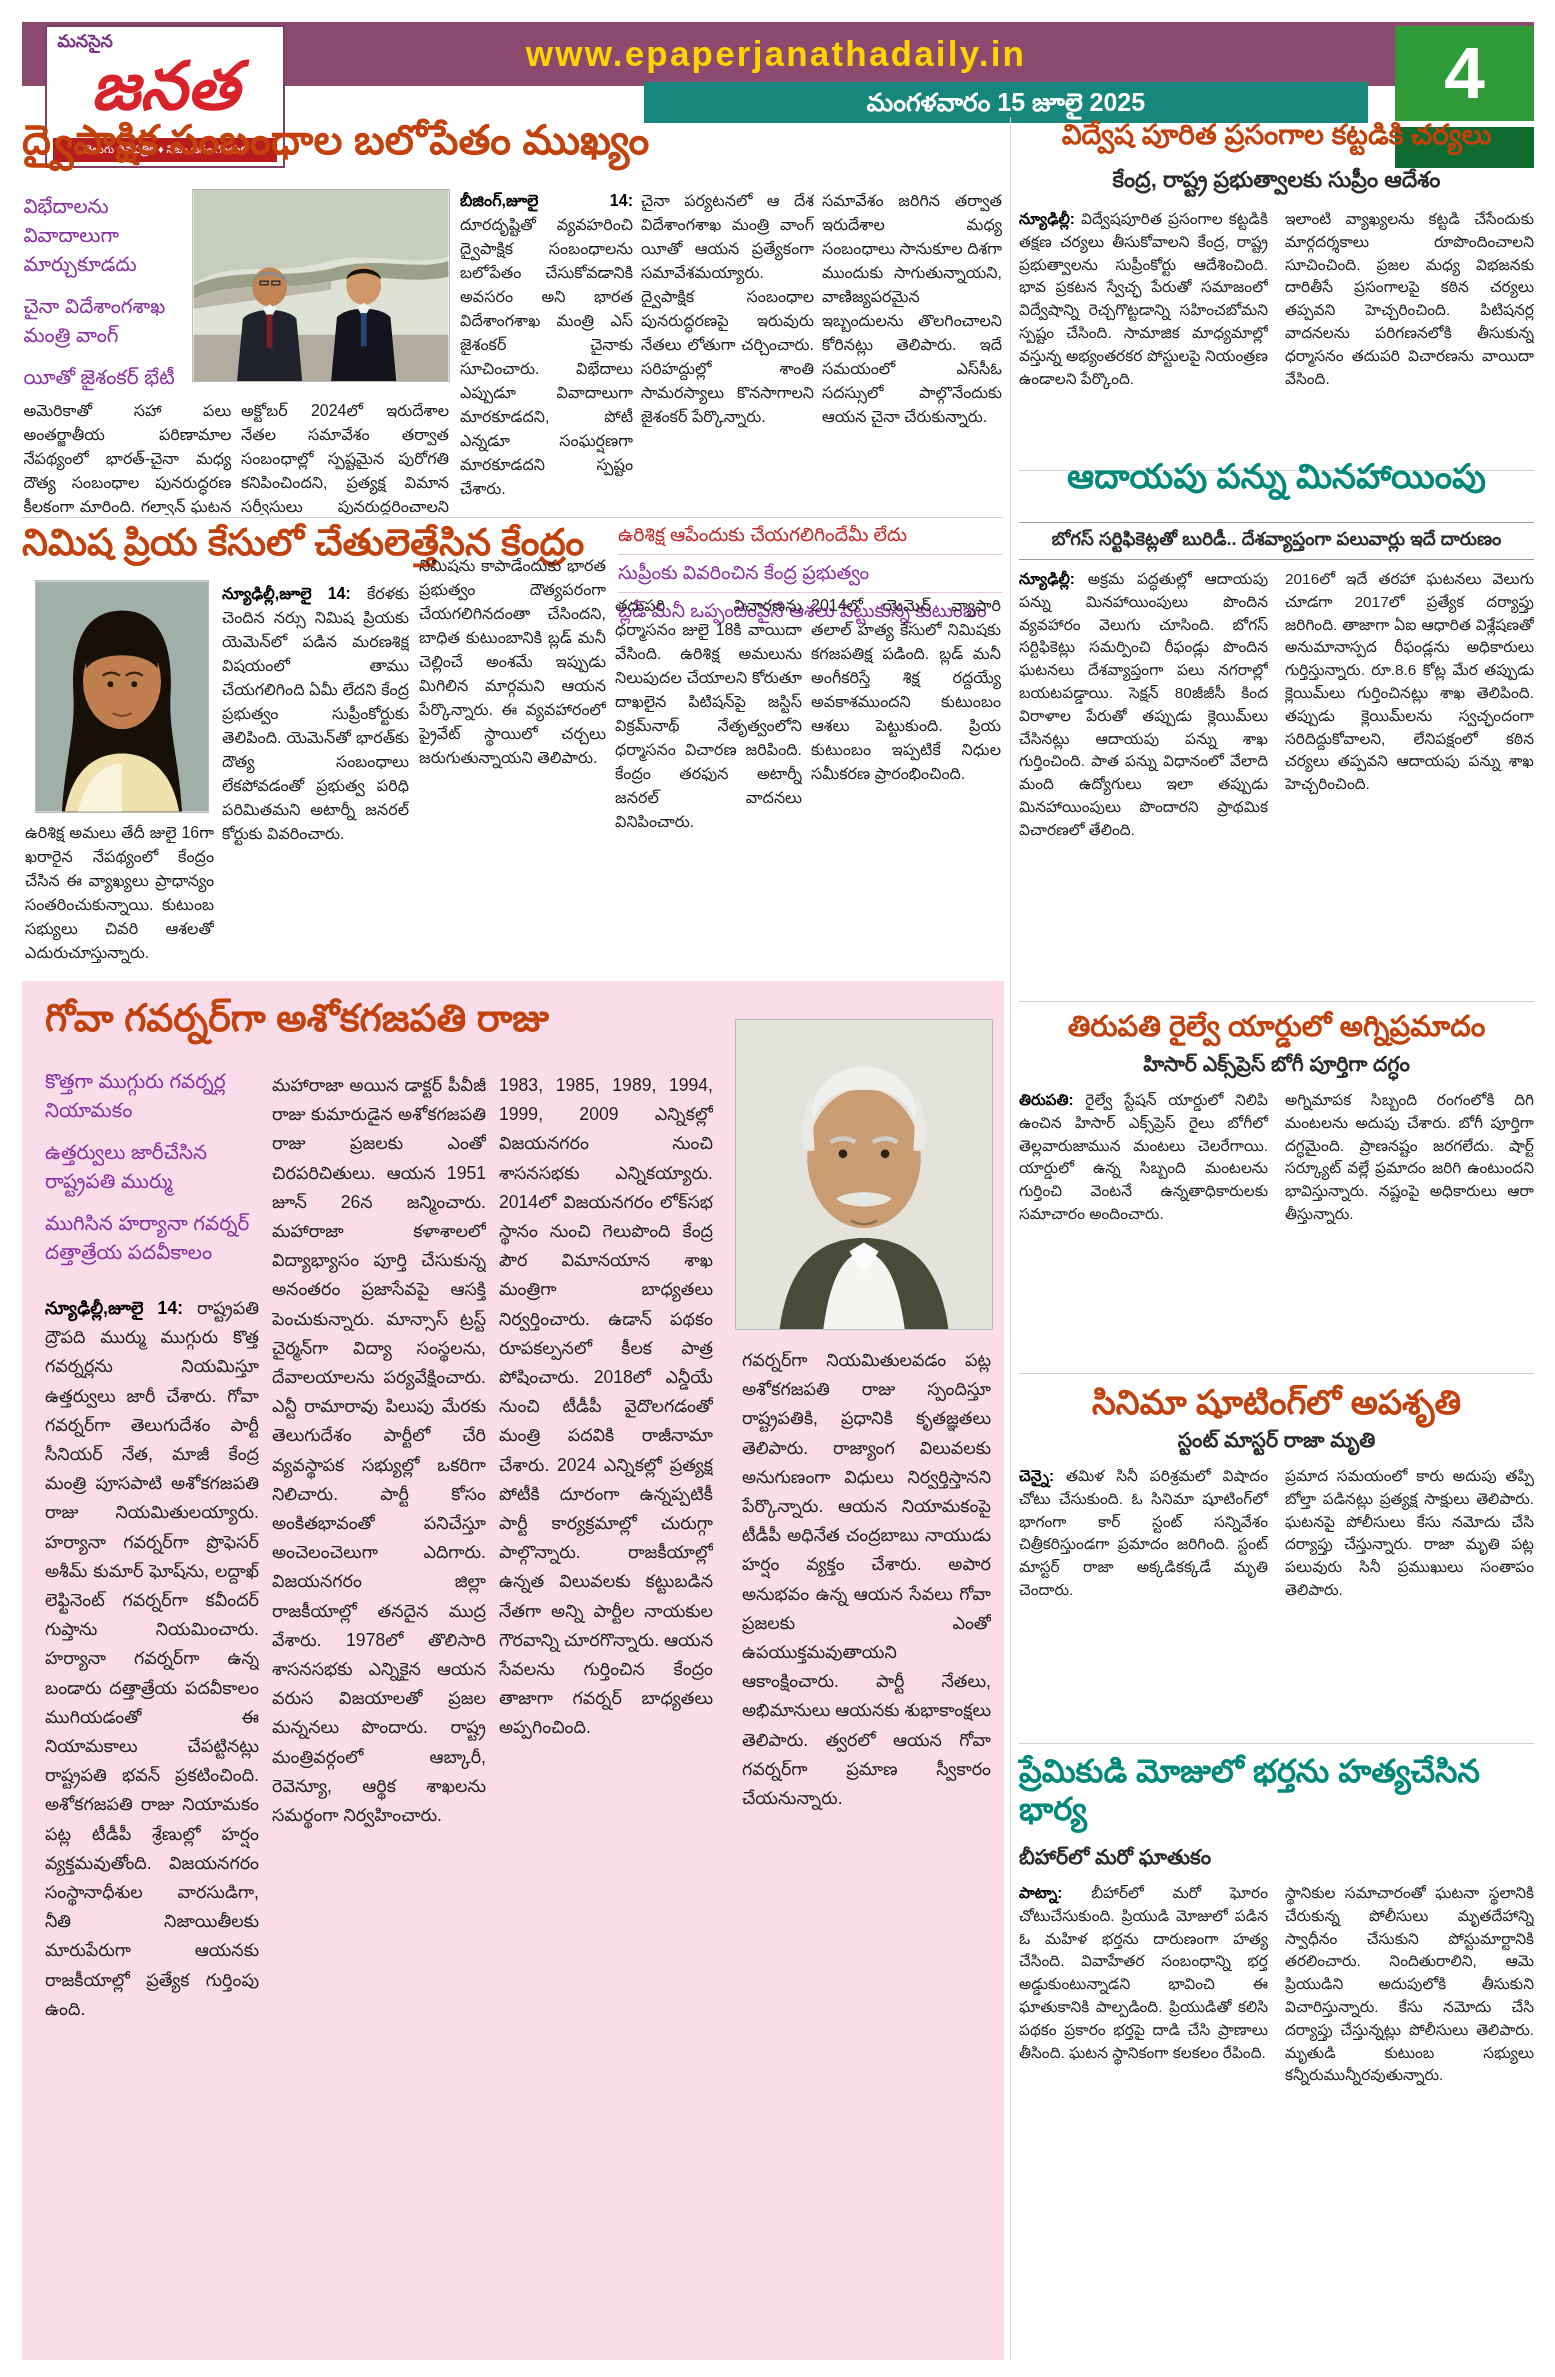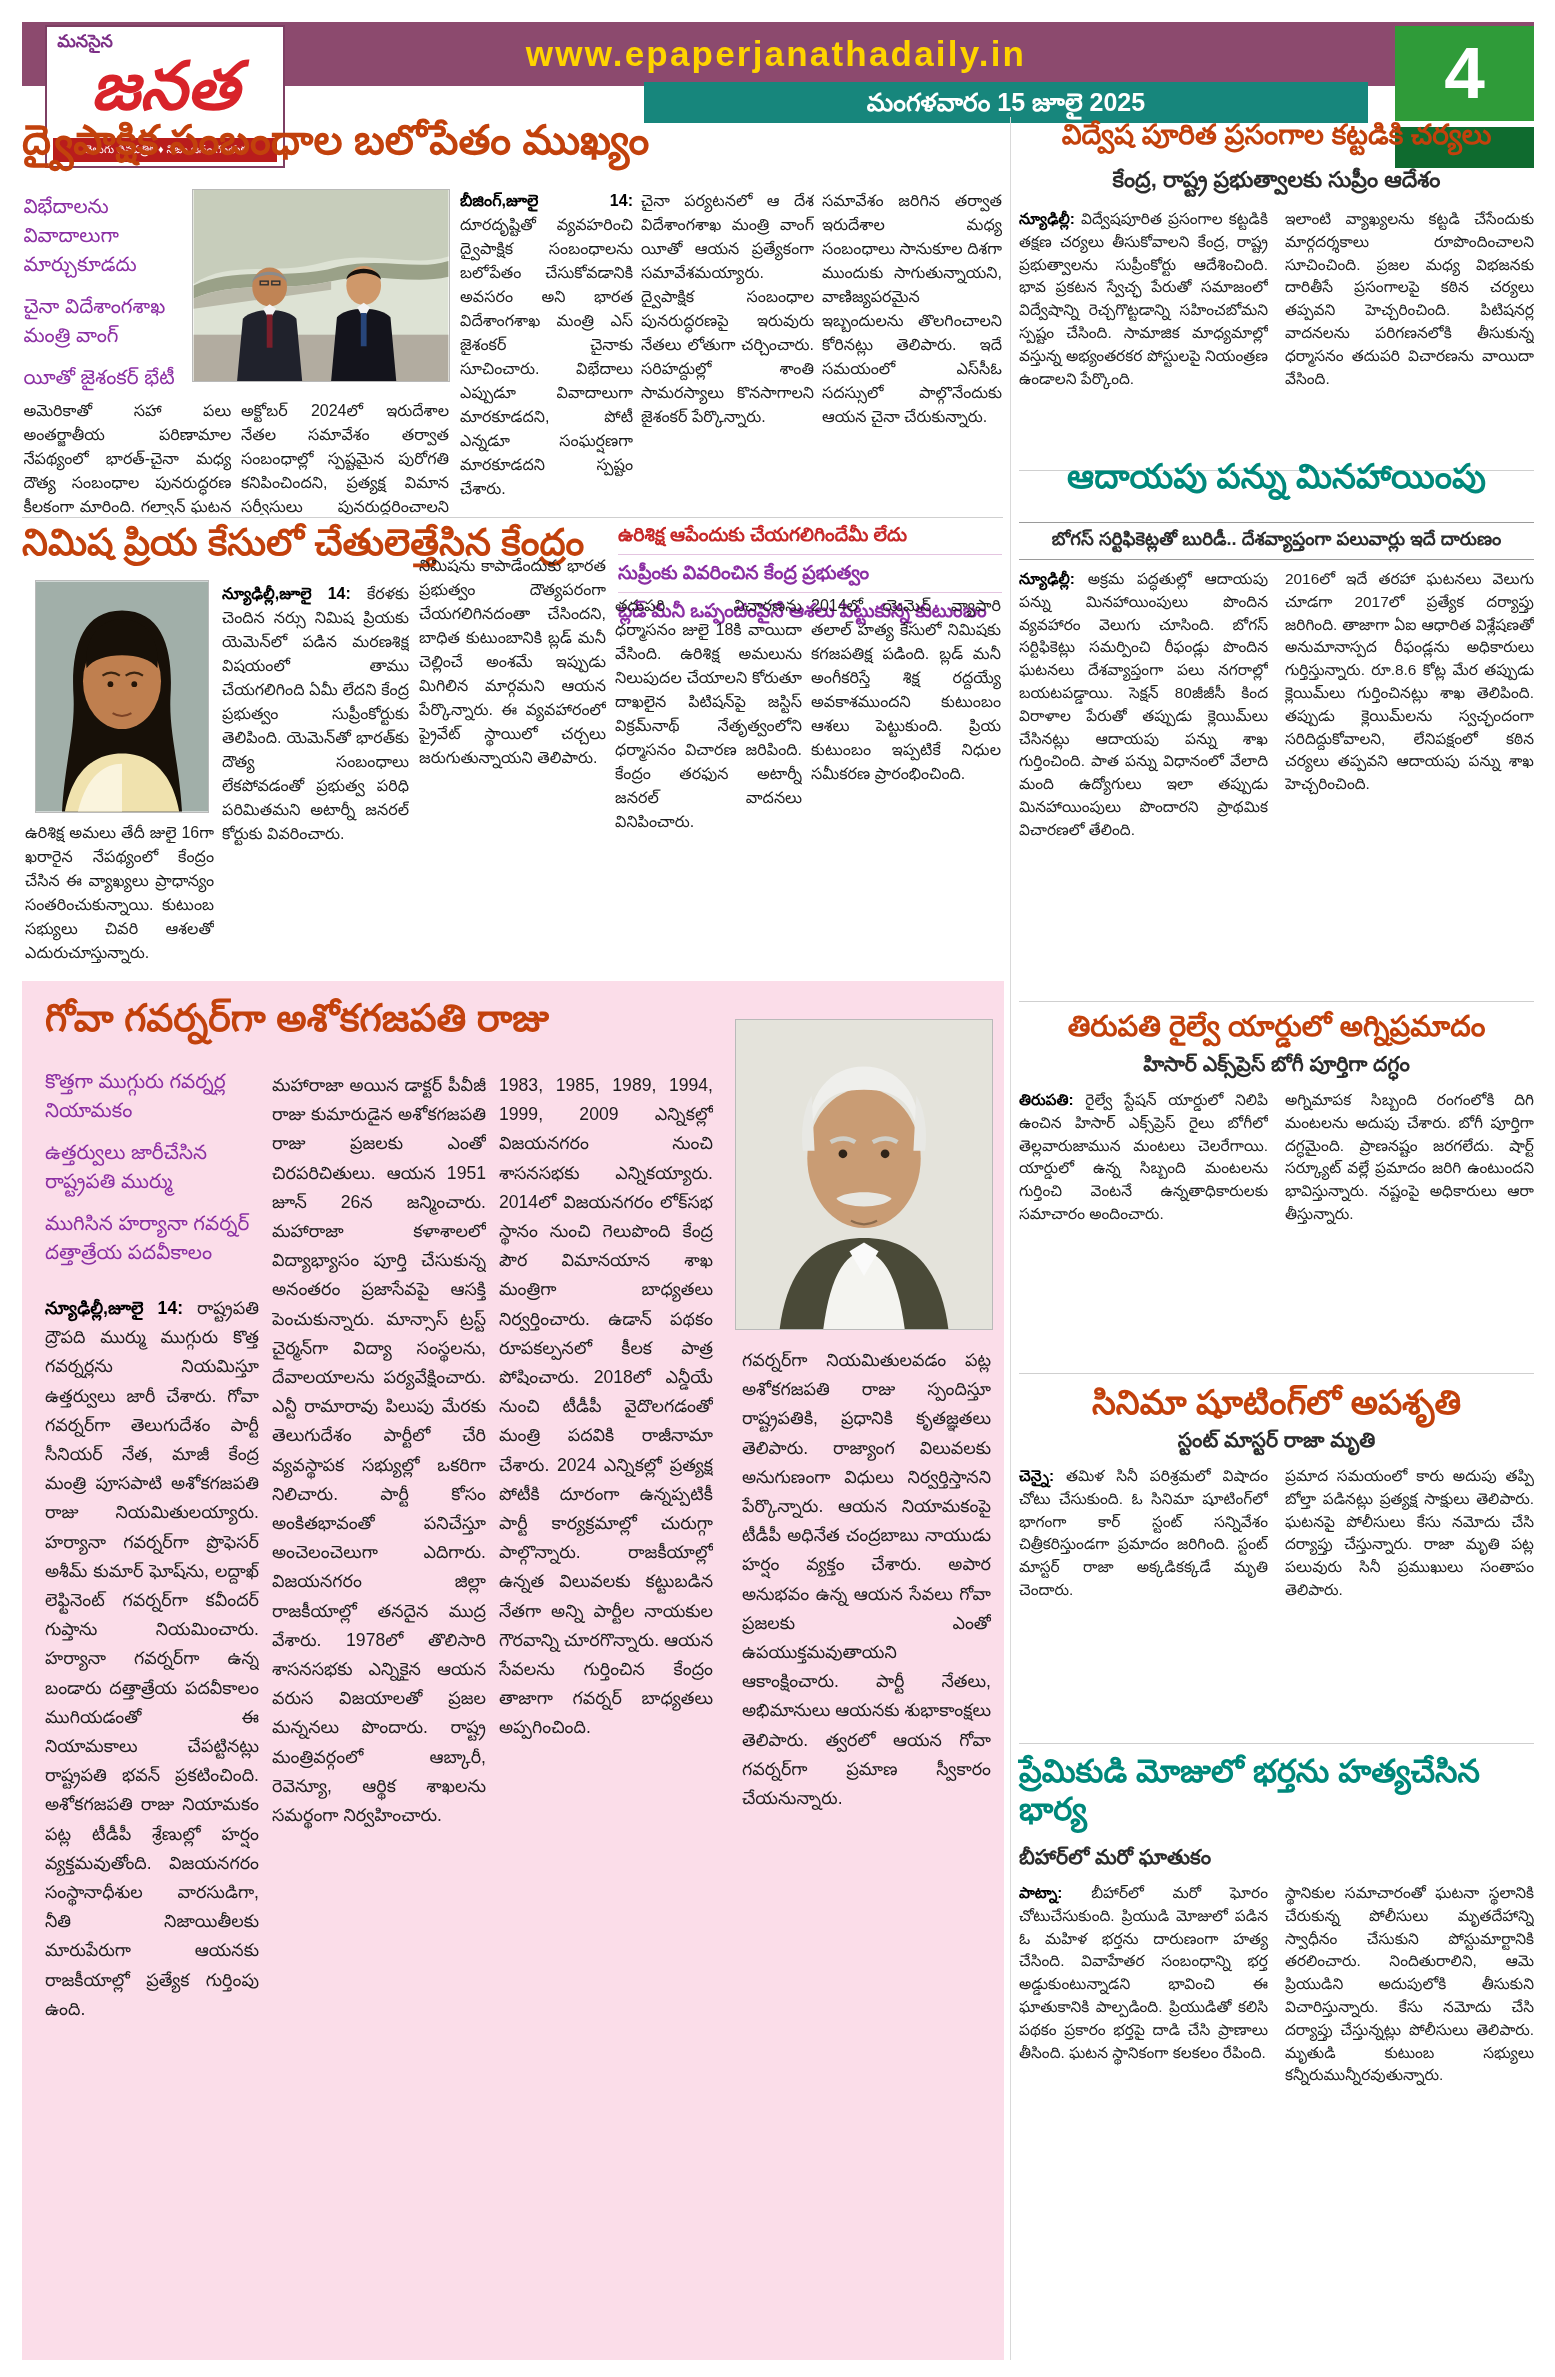--- a/index.html
+++ b/index.html
@@ -19,21 +19,21 @@
   .pagenum-accent{background:#0f6b2f}
 
   
   .bodytext{font-size:16px;line-height:1.5;text-align:justify;color:#1c1c1c;overflow:hidden}
   .smalltext{font-size:15.4px;line-height:1.48}
   .bigtext{font-size:17.6px;line-height:1.66}
   .dateline{font-weight:bold;color:#000}
   .headline-red{color:#c2410c;font-weight:bold;line-height:1.15}
   .headline-teal{color:#00887b;font-weight:bold;line-height:1.2}
   .subheads .sh{color:#8b2fa3;font-weight:normal;font-size:20px;line-height:1.45;margin-bottom:13px}
-  .subheads-nim .sh{color:#8b2fa3;font-weight:bold;font-size:19px;line-height:1.4;padding:5.1px 0;border-bottom:0.7px solid #e4c4e0}
+  .subheads-nim .sh{color:#8b2fa3;font-weight:normal;font-size:19px;line-height:1.4;padding:5.1px 0;border-bottom:0.7px solid #e4c4e0}
   .subheads-nim .sh:first-child{color:#c62828}
   .subheads-nim .sh:last-child{border-bottom:none}
   .subhead-dark{color:#2d2d2d;font-weight:bold;text-align:center}
   .rule-h{background:#cfcfcf}
   .rule-v{background:#d9d9d9}
   .pinkbg{background:#fbdde9}
   .photo{border:0.7px solid #b9b9b9;overflow:hidden}
   .photo svg{display:block;width:100%;height:100%}
 </style>
 </head>

